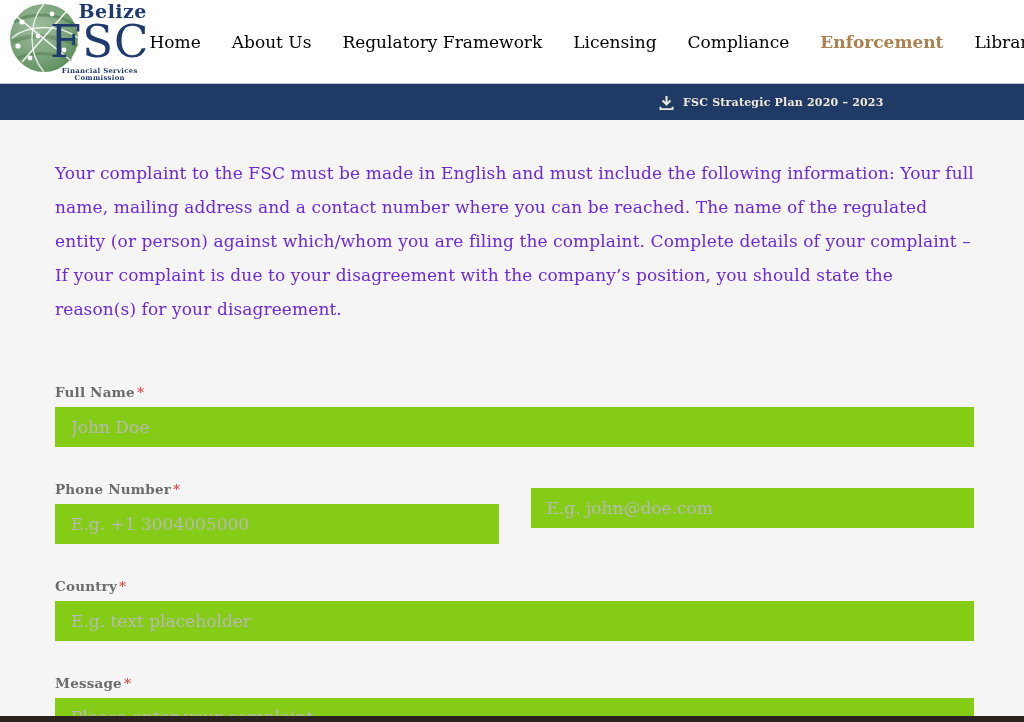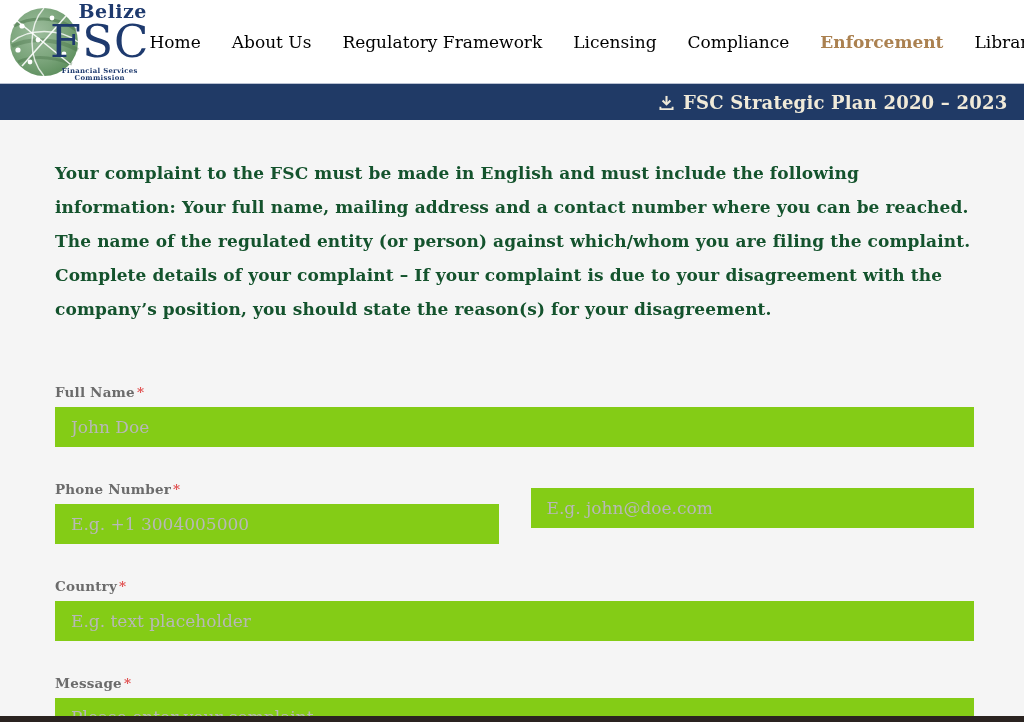--- a/index.html
+++ b/index.html
@@ -11,21 +11,21 @@
   .page { position: relative; width: 1024px; height: 722px; overflow: hidden; }
 
   
   .header {
     height: 83px;
     background: #ffffff;
     display: flex;
     align-items: center;
     padding: 0 10px 0 8px;
   }
-  .logo { display: flex; align-items: center; cursor: pointer; }
+  .logo { display: flex; align-items: flex-start; cursor: pointer; }
   .globe { width: 72px; height: 72px; flex: 0 0 auto; }
   .logo-text { margin-left: -30px; text-align: center; line-height: 1; position: relative; z-index: 2; }
   .logo-belize { font-size: 19px; font-weight: bold; color: #1e3a6e; letter-spacing: 0.5px; margin-left: 26px; }
   .logo-fsc { font-size: 45px; font-weight: normal; color: #1e3a6e; letter-spacing: 1px; margin-top: -2px; }
   .logo-sub { font-size: 6.9px; font-weight: bold; color: #1e3a6e; letter-spacing: 0.3px; margin-top: 4px; }
 
   .nav { margin-left: auto; display: flex; gap: 31px; align-items: center; padding-right: 6px; }
   .nav a {
     font-size: 17px;
     color: #000000;
@@ -44,35 +44,34 @@
   .download-link {
     position: absolute;
     left: 659px;
     top: 0;
     height: 100%;
     display: flex;
     align-items: center;
     gap: 9px;
     color: #f0ead9;
     text-decoration: none;
-    font-size: 18px;
+    font-size: 11px;
     font-weight: bold;
     letter-spacing: 0.2px;
   }
   .dl-icon { width: 15px; height: 15px; }
 
   
   .main { padding: 0 50px 0 55px; }
   .intro {
     margin-top: 36px;
     font-size: 17px;
     line-height: 34px;
-    color: #14532d;
+    color: #6d28d9;
     letter-spacing: 0.1px;
-    font-weight: bold;
   }
 
   .complaint-form { margin-top: 58px; }
   .field { margin-bottom: 34px; }
   .field-row { display: flex; gap: 32px; }
   .field-row .field { flex: 1; }
   .field label {
     display: block;
     font-size: 13.5px;
     font-weight: bold;

